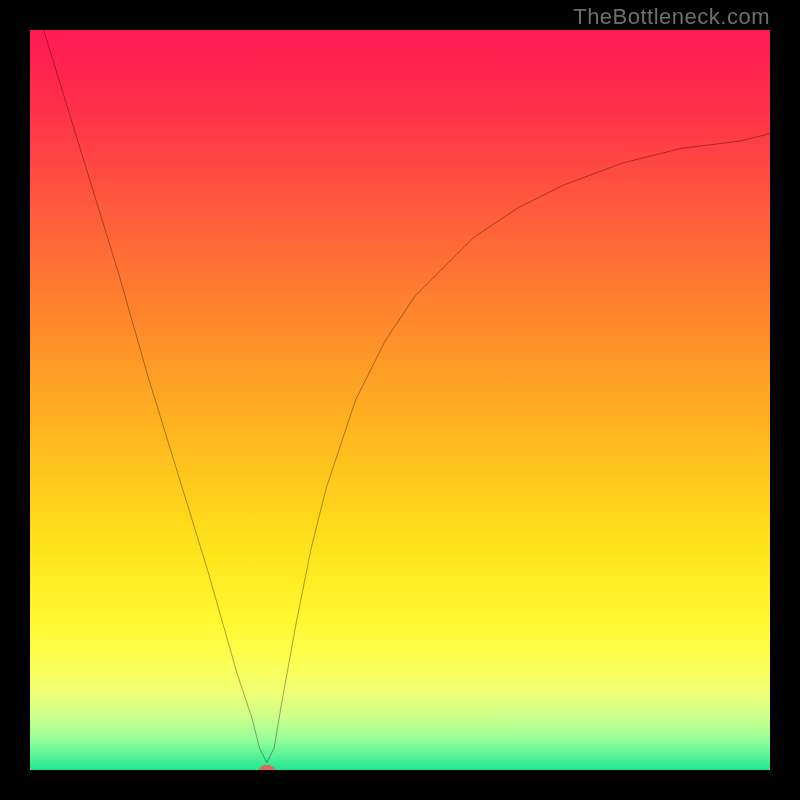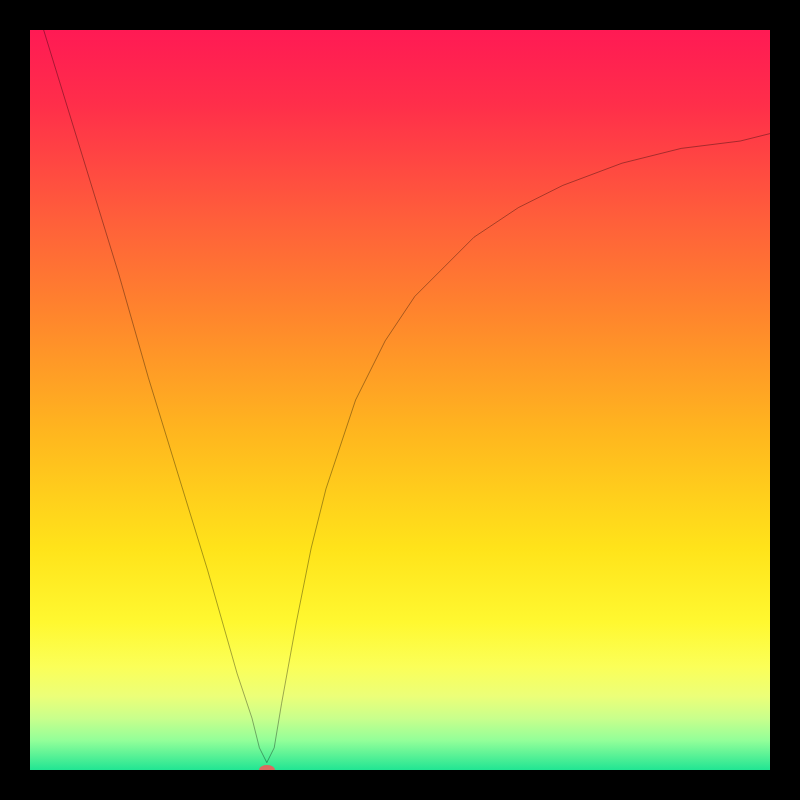--- a/index.html
+++ b/index.html
@@ -47,20 +47,21 @@
     width: 16px;
     height: 10px;
     border-radius: 50%;
     transform: translate(-50%, -50%);
   }
 </style>
 </head>
 <body>
 
 <div class="outer">
+  <div class="watermark">TheBottleneck.com</div>
   <div class="plot">
     <svg class="gradient" viewBox="0 0 100 100" preserveAspectRatio="none">
       <defs>
         <linearGradient id="bg" x1="0" y1="0" x2="0" y2="1">
             <stop offset="0%" stop-color="#ff1a54"></stop>
             <stop offset="10%" stop-color="#ff2e4a"></stop>
             <stop offset="25%" stop-color="#ff5d3b"></stop>
             <stop offset="40%" stop-color="#ff8a2b"></stop>
             <stop offset="55%" stop-color="#ffb81e"></stop>
             <stop offset="70%" stop-color="#ffe31a"></stop>

